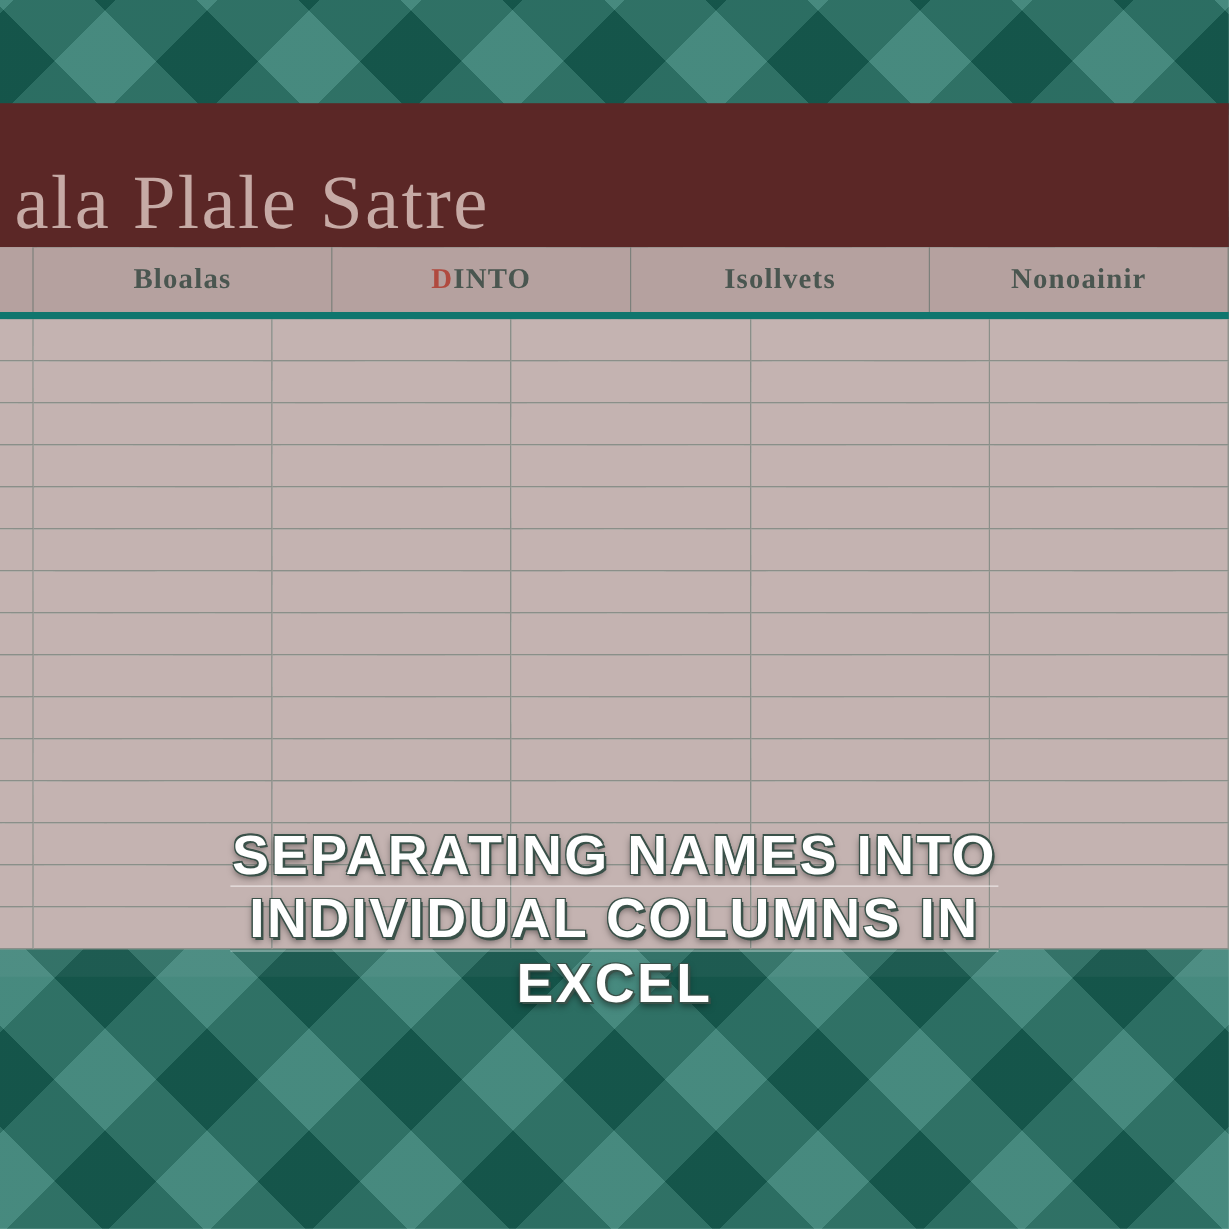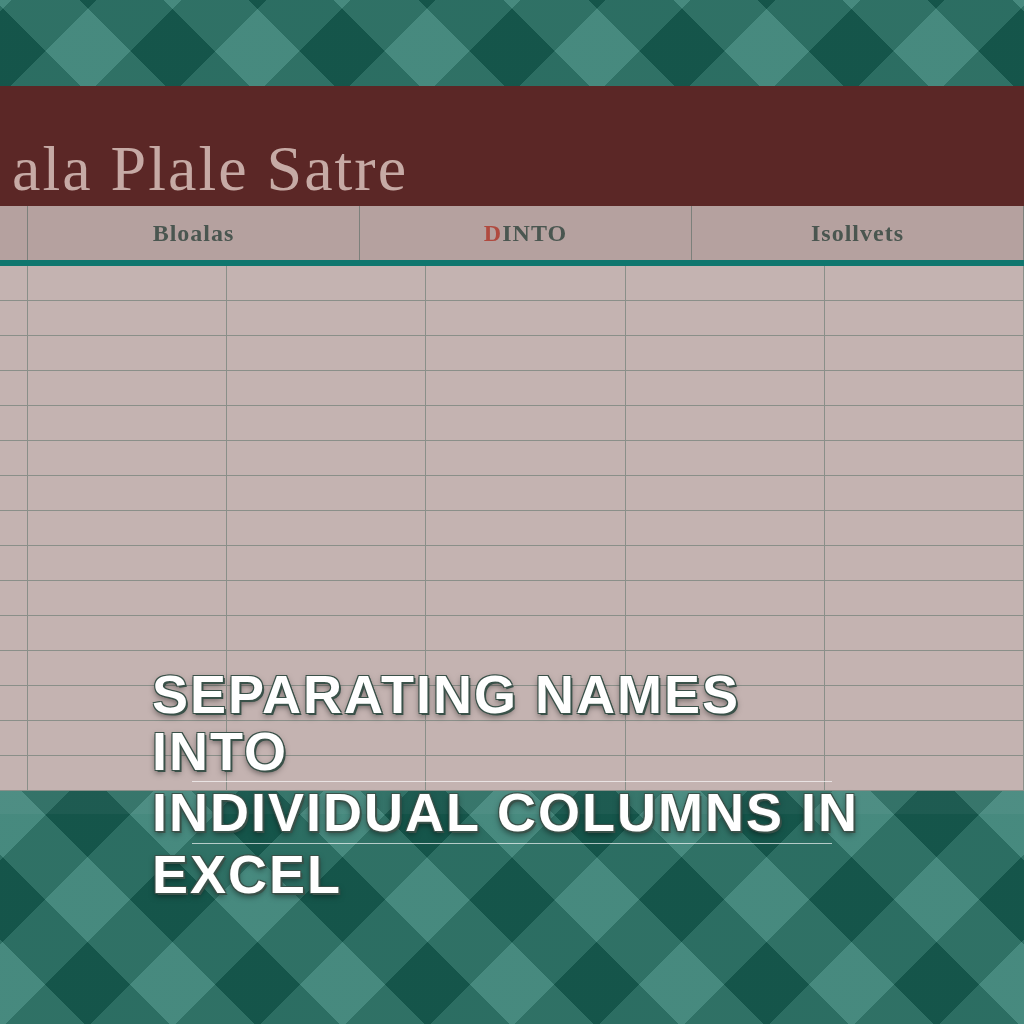--- a/index.html
+++ b/index.html
@@ -74,26 +74,27 @@
     flex: 1 1 0;
     background: #c4b3b1;
     border-right: 1px solid #8a8f89;
     border-bottom: 1px solid #8a8f89;
     box-sizing: border-box;
   }
   .body-cell:first-child { flex: 0 0 28px; }
   .overlay-text {
     position: absolute;
     left: 50%;
-    top: 666px;
+    top: 688px;
     transform: translateX(-50%);
     width: 720px;
+    text-align: center;
     font-family: "Arial Black", Arial, sans-serif;
     font-weight: 900;
-    font-size: 54px;
+    font-size: 46px;
     line-height: 1.05;
     letter-spacing: 2px;
     color: #ffffff;
     text-shadow:
       2px 2px 0 #3a5149,
       -1px -1px 0 #3a5149,
       1px -1px 0 #3a5149,
       -1px 1px 0 #3a5149,
       0 3px 6px rgba(0,0,0,0.5);
   }
@@ -122,20 +123,24 @@
         <span>Bloalas</span>
     </div>
     <div class="header-cell">
       <span class="accent">D</span>
         <span>INTO</span>
     </div>
     <div class="header-cell">
       <span class="accent"></span>
         <span>Isollvets</span>
     </div>
+    <div class="header-cell">
+      <span class="accent"></span>
+        <span>Nonoainir</span>
+    </div>
   </div>
 
   <div class="body-rows" id="body-rows">
       <div class="body-row">
         <div class="body-cell"></div>
         <div class="body-cell"></div>
         <div class="body-cell"></div>
         <div class="body-cell"></div>
         <div class="body-cell"></div>
         <div class="body-cell"></div>

